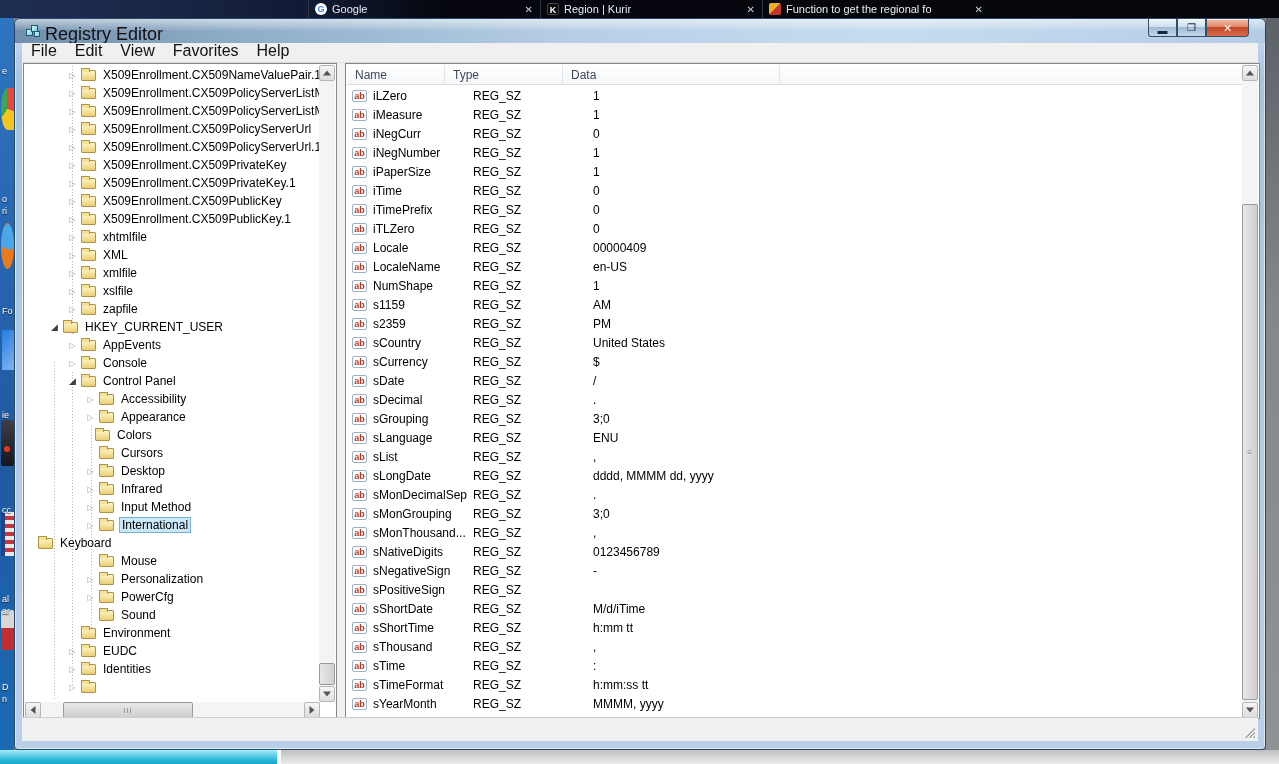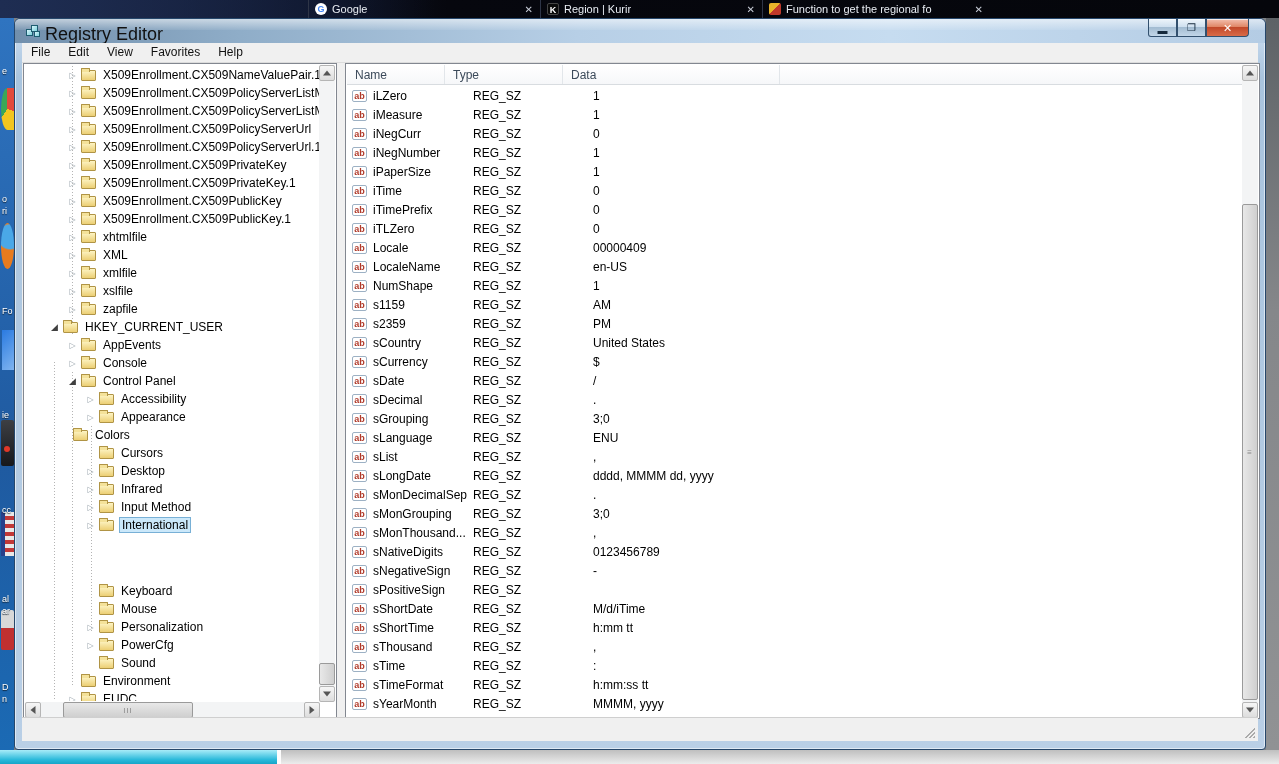--- a/index.html
+++ b/index.html
@@ -33,21 +33,21 @@
   #appicon{left:10px;top:4px;width:16px;height:16px}
   #appicon i{position:absolute;border:1px solid #1d5c70;background:linear-gradient(135deg,#d8f6fa,#7fd0dc)}
   .capbtns{top:0;right:16px;display:flex}
   .cb{width:29px;height:18px;border:1px solid #32506e;border-top:none;background:linear-gradient(#eef5fb 0%,#cfe0ef 45%,#a3bcd2 50%,#c2d6e8 100%);position:relative;box-shadow:inset 0 1px 0 rgba(255,255,255,.7)}
   .cb:first-child{border-bottom-left-radius:3px}
   .cb.close{width:43px;background:linear-gradient(#f3c0b0 0%,#e08767 45%,#c2492a 50%,#d96b48 100%);border-bottom-right-radius:4px}
   .cb .g{position:absolute;left:50%;top:50%;transform:translate(-50%,-50%);color:#15293c;font-size:10px;line-height:10px}
   .cb.close .g{color:#fff;font-size:11px}
   .cb.min .g{top:68%}
 
-  #menubar{left:7px;top:24px;right:7px;height:20px;background:#f0f0f0;border-bottom:1px solid #dcdcdc;display:flex;align-items:flex-start;font-size:12px;color:#111}
+  #menubar{left:7px;top:24px;right:7px;height:20px;background:#f0f0f0;border-bottom:1px solid #dcdcdc;display:flex;align-items:flex-end;font-size:16px;color:#111}
   .mitem{padding:2px 9px}
 
   #contentbg{left:7px;top:44px;right:7px;bottom:32px;background:#f0f0f0}
 
   .panel{background:#fff;border:1px solid #828790}
   #treepanel{left:8px;top:44px;width:314px;height:656px}
   #valpanel{left:330px;top:44px;width:915px;height:656px}
 
   
   #treeview{left:1px;top:2px;width:295px;height:635px;overflow:hidden}
@@ -275,21 +275,21 @@
           <div class="trow" style="padding-left: 61px;">
             <span class="exp c">▷</span>
             <span class="folder"></span>
             <span class="tlabel">Accessibility</span>
           </div>
           <div class="trow" style="padding-left: 61px;">
             <span class="exp c">▷</span>
             <span class="folder"></span>
             <span class="tlabel">Appearance</span>
           </div>
-          <div class="trow" style="padding-left: 35px; text-align: right;">
+          <div class="trow" style="padding-left: 57px; text-align: right;">
             <span class="exp "></span>
             <span class="folder"></span>
             <span class="tlabel">Colors</span>
           </div>
           <div class="trow" style="padding-left: 61px;">
             <span class="exp "></span>
             <span class="folder"></span>
             <span class="tlabel">Cursors</span>
           </div>
           <div class="trow" style="padding-left: 61px;">
@@ -305,21 +305,21 @@
           <div class="trow" style="padding-left: 61px;">
             <span class="exp c">▷</span>
             <span class="folder"></span>
             <span class="tlabel">Input Method</span>
           </div>
           <div class="trow" style="padding-left: 61px;">
             <span class="exp c">▷</span>
             <span class="folder"></span>
             <span class="tlabel sel">International</span>
           </div>
-          <div class="trow" style="padding-left: 61px; margin-top: 48px;">
+          <div class="trow" style="">
             <span class="exp "></span>
             <span class="folder"></span>
             <span class="tlabel">Keyboard</span>
           </div>
           <div class="trow" style="padding-left: 61px;">
             <span class="exp "></span>
             <span class="folder"></span>
             <span class="tlabel">Mouse</span>
           </div>
           <div class="trow" style="padding-left: 61px;">

